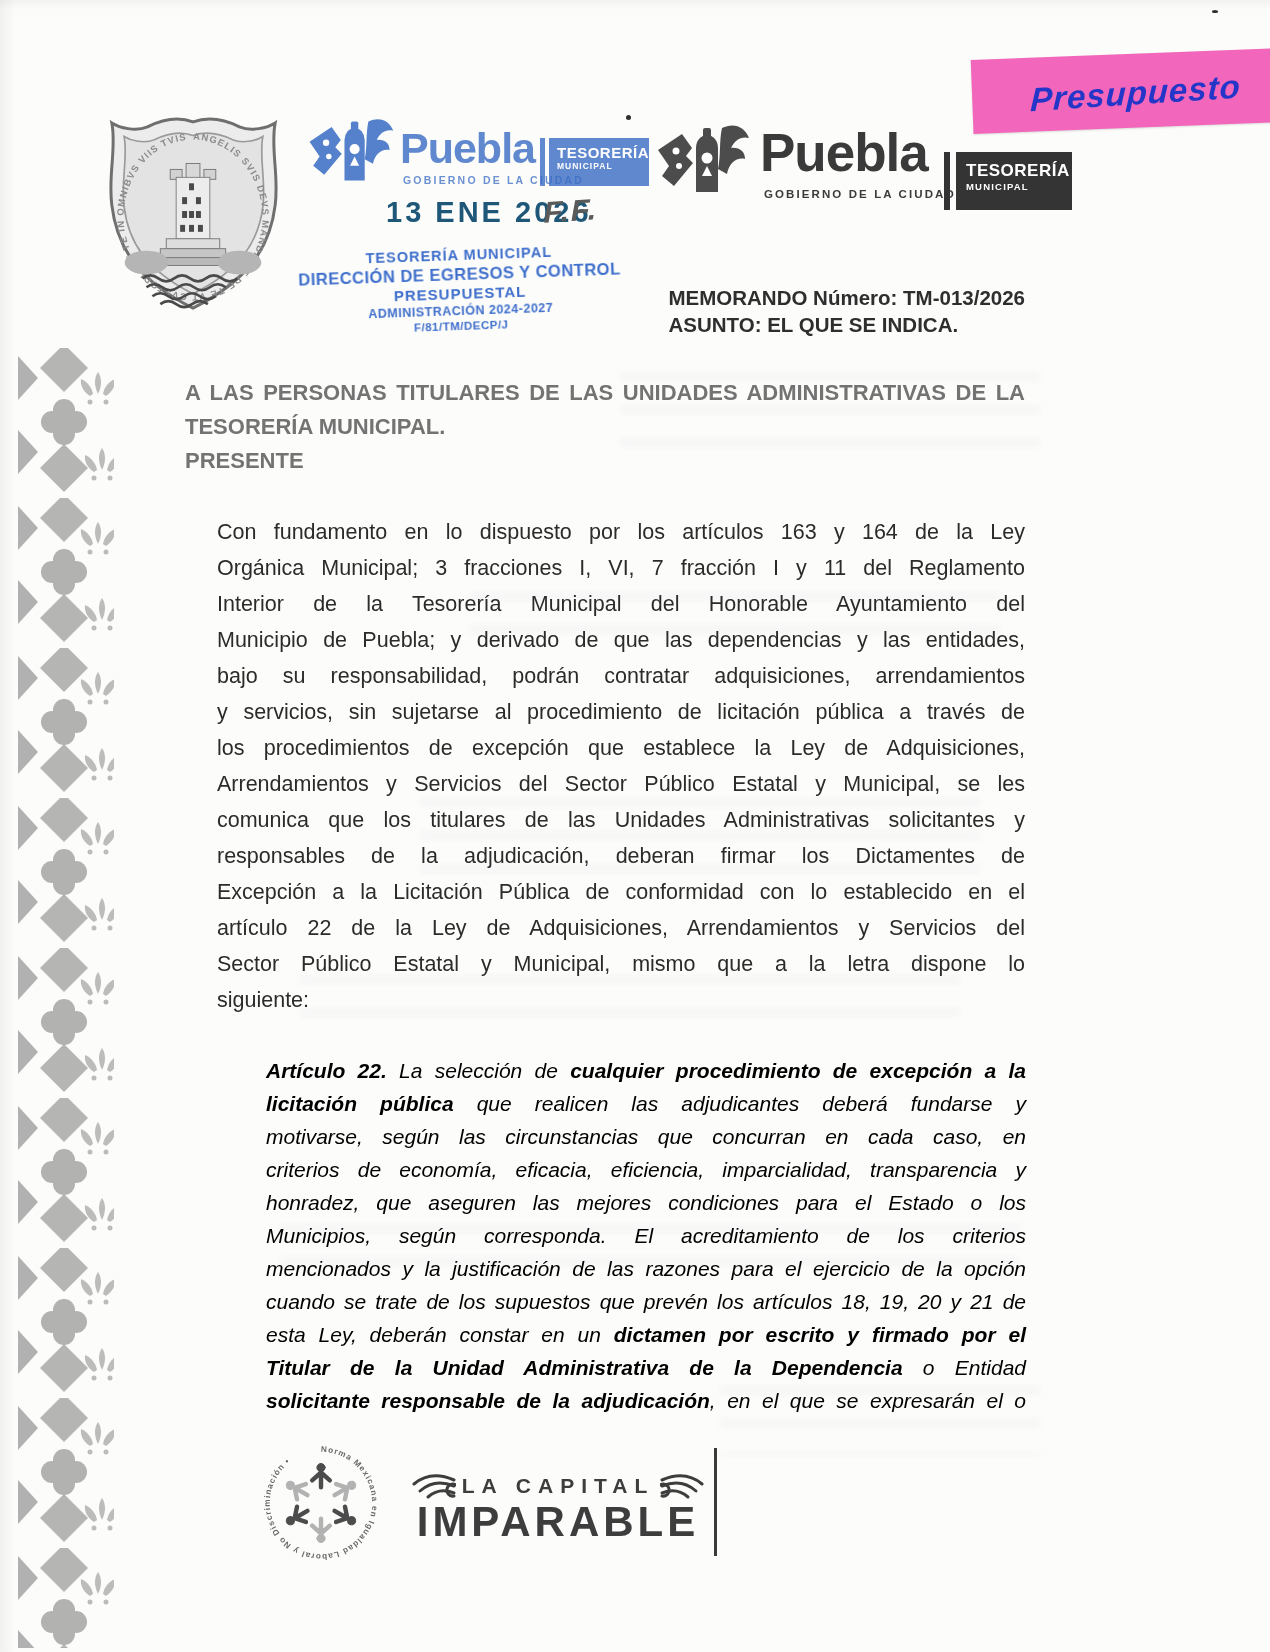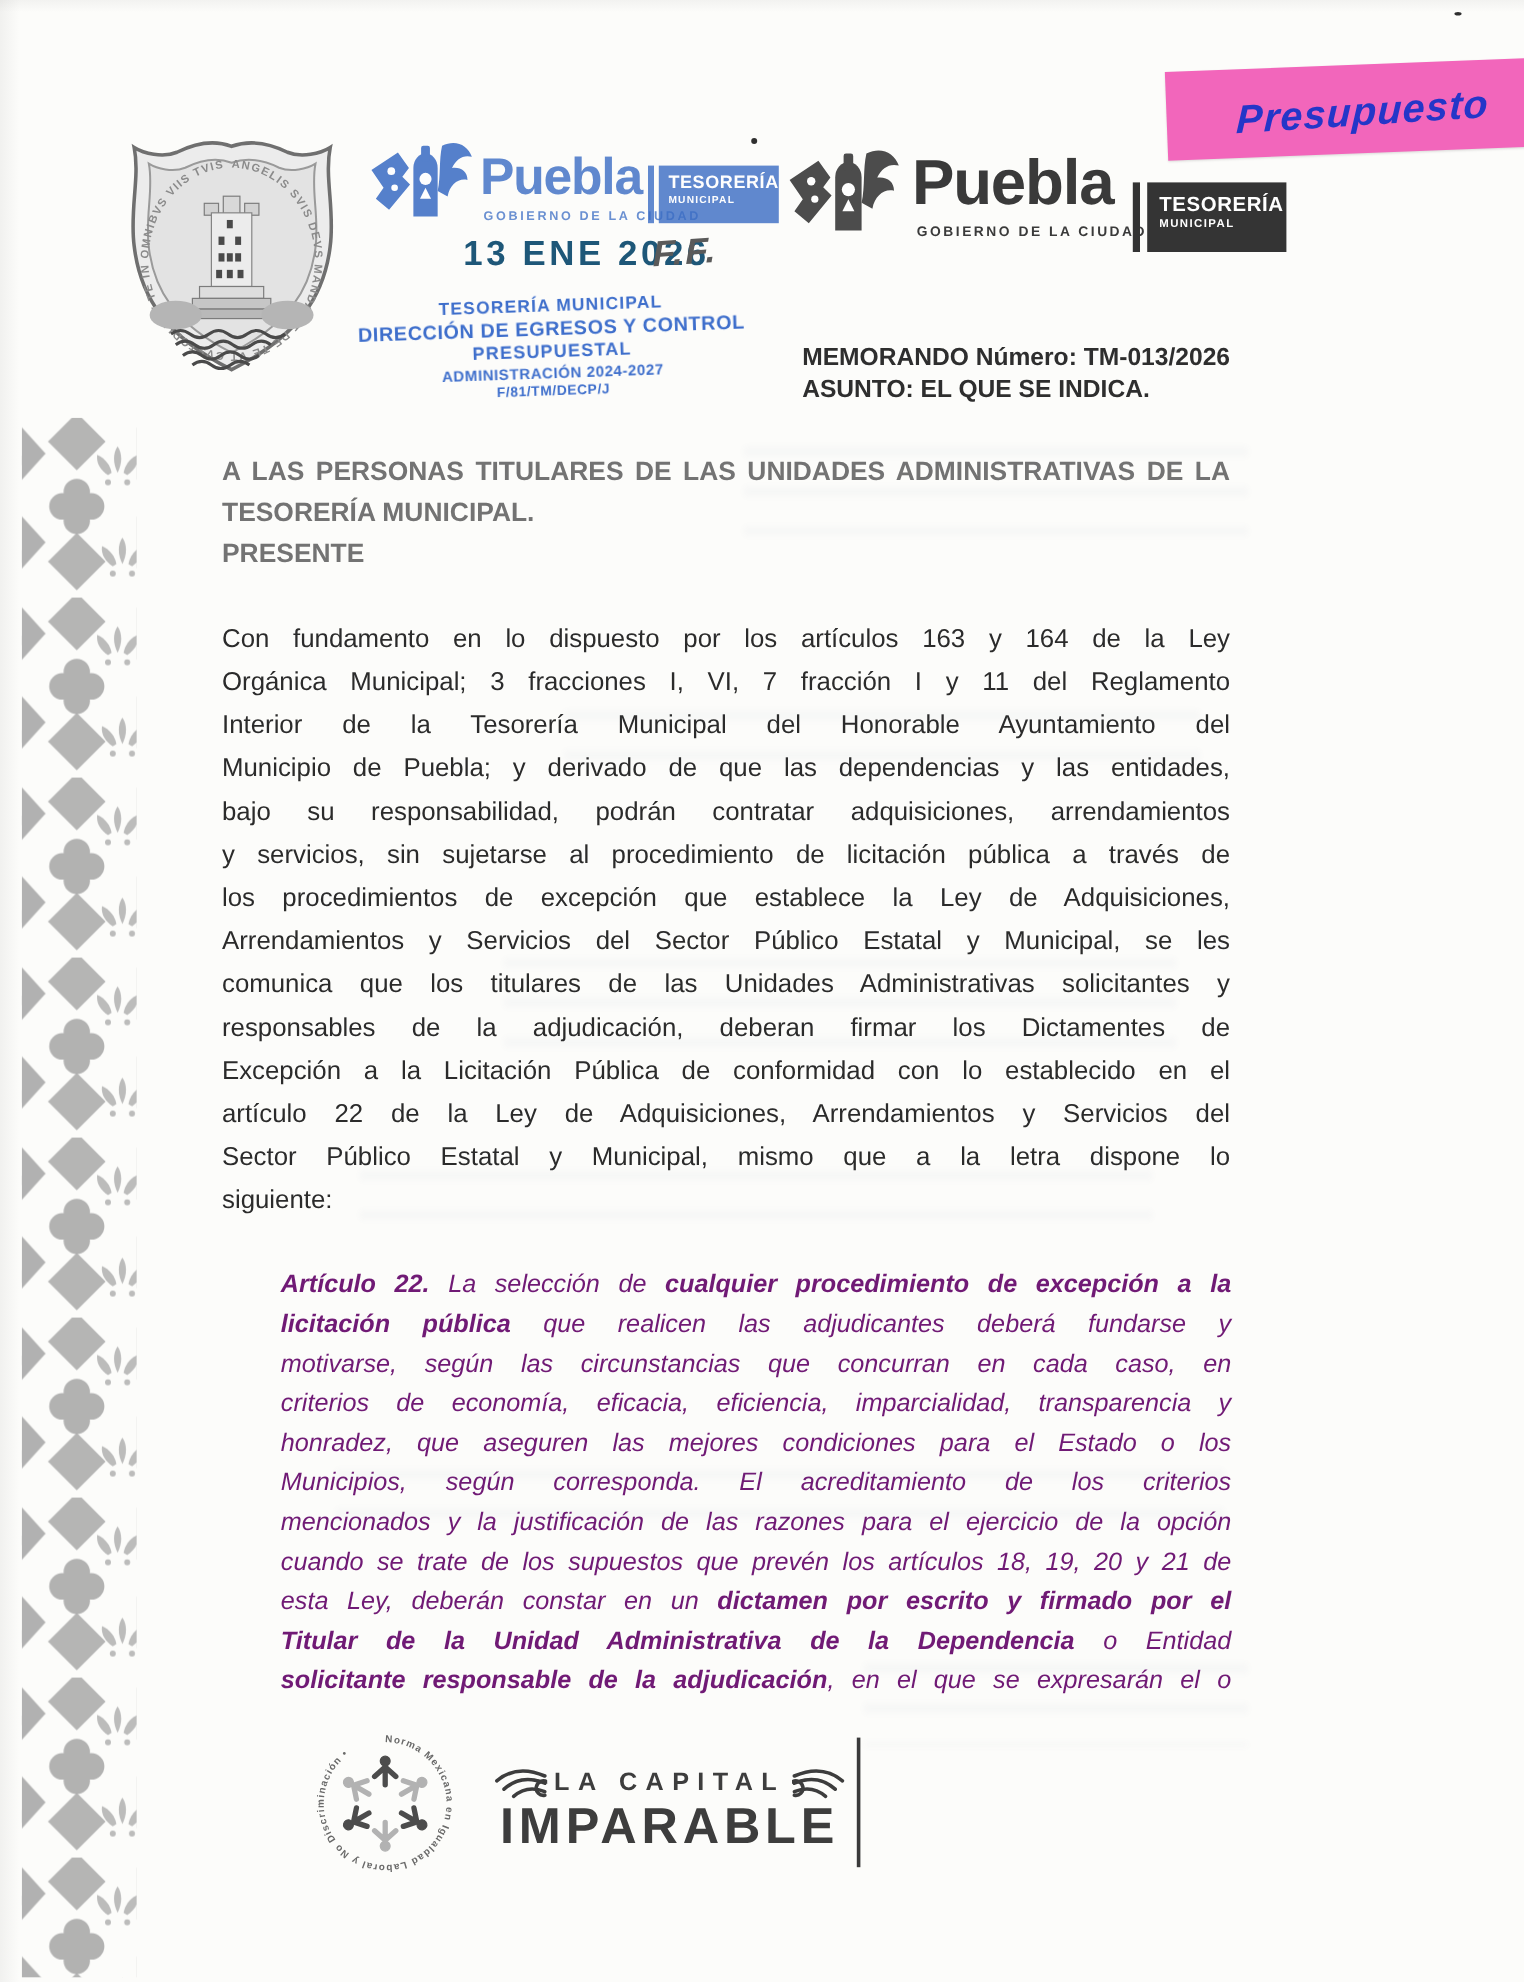--- a/index.html
+++ b/index.html
@@ -51,27 +51,27 @@
   .box-dark .l1{font-size:17px;font-weight:800;letter-spacing:.5px;}
   .box-dark .l2{font-size:9.5px;font-weight:700;letter-spacing:1.2px;}
 
   .memo{right:245px;top:284px;font-size:20.5px;font-weight:700;
     line-height:27px;color:#2E2E2E;}
 
   .recipient{left:185px;top:376px;width:840px;font-size:22px;font-weight:700;
     line-height:34px;color:#737373;}
   .force-just{text-align:justify;text-align-last:justify;}
 
-  .jlines .jline{text-align:justify;text-align-last:justify;}
+  .jlines .jline{text-align:justify;text-align-last:justify;margin-left:32px;}
   .jlines.left-last .jline:last-child{text-align:left;text-align-last:left;}
   .bseg{font-weight:bold;}
 
   .body-par{left:185px;top:514px;width:840px;font-size:21.5px;line-height:36px;color:#2b2b2b;}
   .article{left:234px;top:1054px;width:792px;font-size:21px;line-height:33px;
-    font-style:italic;color:#701a75;}
+    font-style:italic;color:#000000;}
 
   
   .divider{left:714px;top:1448px;width:3px;height:108px;background:#3a3a3a;}
   .capital{left:408px;top:1472px;width:300px;text-align:center;color:#3D3D3D;}
   .capital-row1{display:flex;align-items:center;justify-content:center;gap:6px;}
   .capital-l1{font-size:21px;font-weight:700;letter-spacing:7px;white-space:nowrap;}
   .capital-l2{font-size:42px;font-weight:800;letter-spacing:4px;margin-top:-2px;}
   .wing{width:46px;height:28px;flex:0 0 auto;}
   .wing.r{transform:scaleX(-1);}
 

